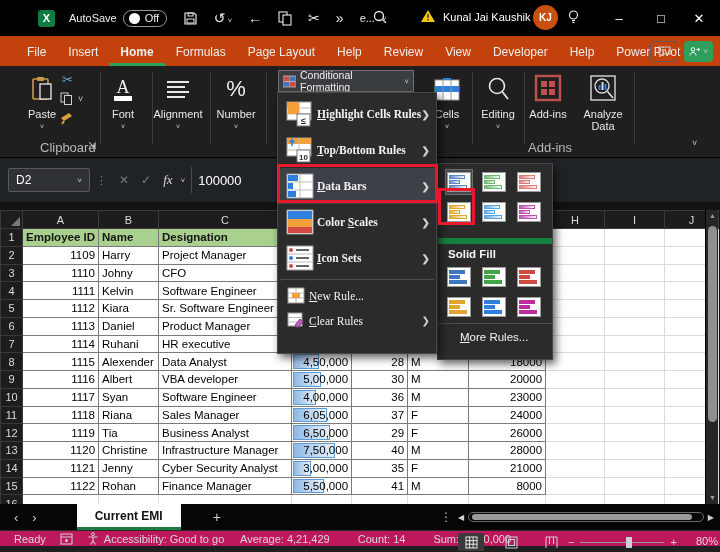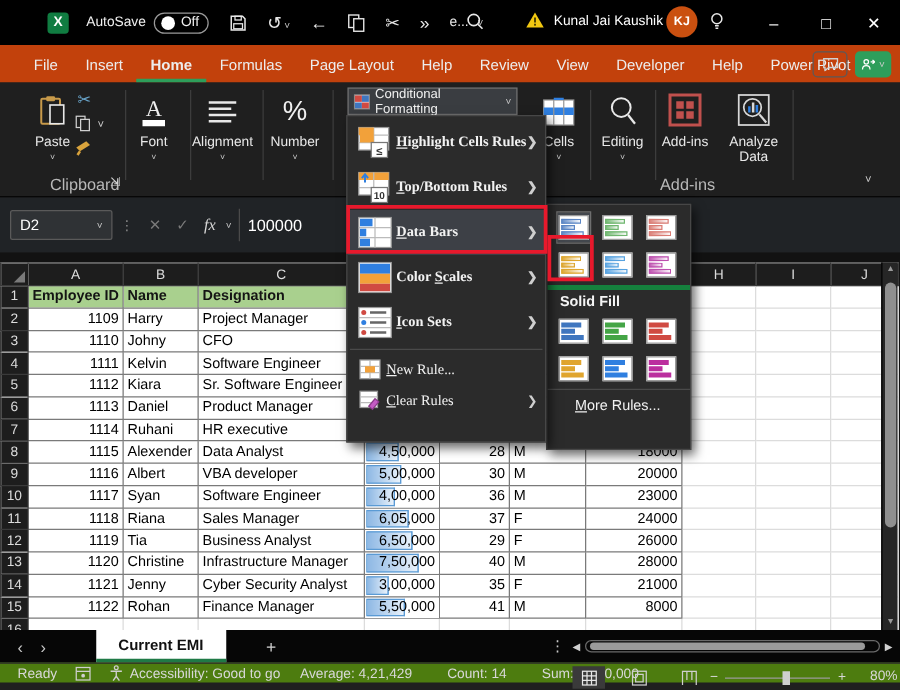--- a/index.html
+++ b/index.html
@@ -97,21 +97,21 @@
   #tabbar { position:absolute; left:0; top:504px; width:720px; height:26px; background:#060606; display:flex; align-items:center; }
   .tabnav { color:#c8c8c8; font-size:13px; margin-left:14px; }
   #sheet-tab { margin-left:40px; height:26px; background:#ffffff; color:#111; font-size:12px; display:flex; align-items:center; padding:0 18px; border-bottom:3px solid #1f7a46; font-weight:bold; }
   #add-sheet { color:#d0d0d0; font-size:14px; margin-left:32px; }
   #tab-dots { position:absolute; left:440px; color:#c8c8c8; font-size:12px; }
   #hscroll { position:absolute; left:458px; top:6px; width:256px; height:14px; display:flex; align-items:center; }
   #hscroll .harrow { color:#d0d0d0; font-size:8px; }
   #htrack { flex:1; height:10px; border:1px solid #6a6a6a; border-radius:5px; margin:0 4px; position:relative; }
   #hthumb { position:absolute; left:3px; top:1px; height:6px; width:220px; background:#9a9a9a; border-radius:3px; }
   
-  #statusbar { position:absolute; left:0; top:530px; width:720px; height:16px; background:#4d7c0f; border-top:1px solid #2a2a2a; display:flex; align-items:center; color:#d8d8d8; font-size:11px; }
+  #statusbar { position:absolute; left:0; top:530px; width:720px; height:16px; background:#be185d; border-top:1px solid #2a2a2a; display:flex; align-items:center; color:#d8d8d8; font-size:11px; }
   #statusbar .sb { margin-left:14px; }
   .sb-ic { margin-left:14px; color:#cfcfcf; font-size:11px; }
   #sb-aggs { position:absolute; left:240px; display:flex; gap:28px; }
   .viewic { position:absolute; top:2px; width:26px; height:18px; display:flex; align-items:center; justify-content:center; }
   .viewic.active { background:#3a3a3a; }
   #zoomctl { position:absolute; left:568px; top:0; height:22px; display:flex; align-items:center; gap:6px; color:#d8d8d8; }
   #zoomline { width:84px; height:1px; background:#9a9a9a; position:relative; }
   #zoomthumb { position:absolute; left:46px; top:-5px; width:6px; height:11px; background:#cfcfcf; }
   #zoom-pct { position:absolute; left:696px; top:4px; font-size:11px; }
   svg { display:block; }
@@ -746,21 +746,21 @@
           </div>
         </div>
         <div class="swcell">
           <div class="swatch">
             <div class="sbar" style="width: 80%; background: linear-gradient(90deg, rgb(189, 79, 174), rgb(255, 255, 255)); box-shadow: rgb(189, 79, 174) 0px 0px 0px 1px inset;"></div>
             <div class="sbar" style="width: 55%; background: linear-gradient(90deg, rgb(189, 79, 174), rgb(255, 255, 255)); box-shadow: rgb(189, 79, 174) 0px 0px 0px 1px inset;"></div>
             <div class="sbar" style="width: 90%; background: linear-gradient(90deg, rgb(189, 79, 174), rgb(255, 255, 255)); box-shadow: rgb(189, 79, 174) 0px 0px 0px 1px inset;"></div>
           </div>
         </div>
       </div>
-    <div class="subhdr" style="border-top:4px solid #15803d; margin-top:4px">Solid Fill</div>
+    <div class="subhdr" style="border-top:6px solid #15803d; margin-top:14px">Solid Fill</div>
     <div class="swgrid" id="solid-grid">
         <div class="swcell">
           <div class="swatch">
             <div class="sbar" style="width: 80%; background: rgb(63, 118, 191);"></div>
             <div class="sbar" style="width: 55%; background: rgb(63, 118, 191);"></div>
             <div class="sbar" style="width: 90%; background: rgb(63, 118, 191);"></div>
           </div>
         </div>
         <div class="swcell">
           <div class="swatch">

